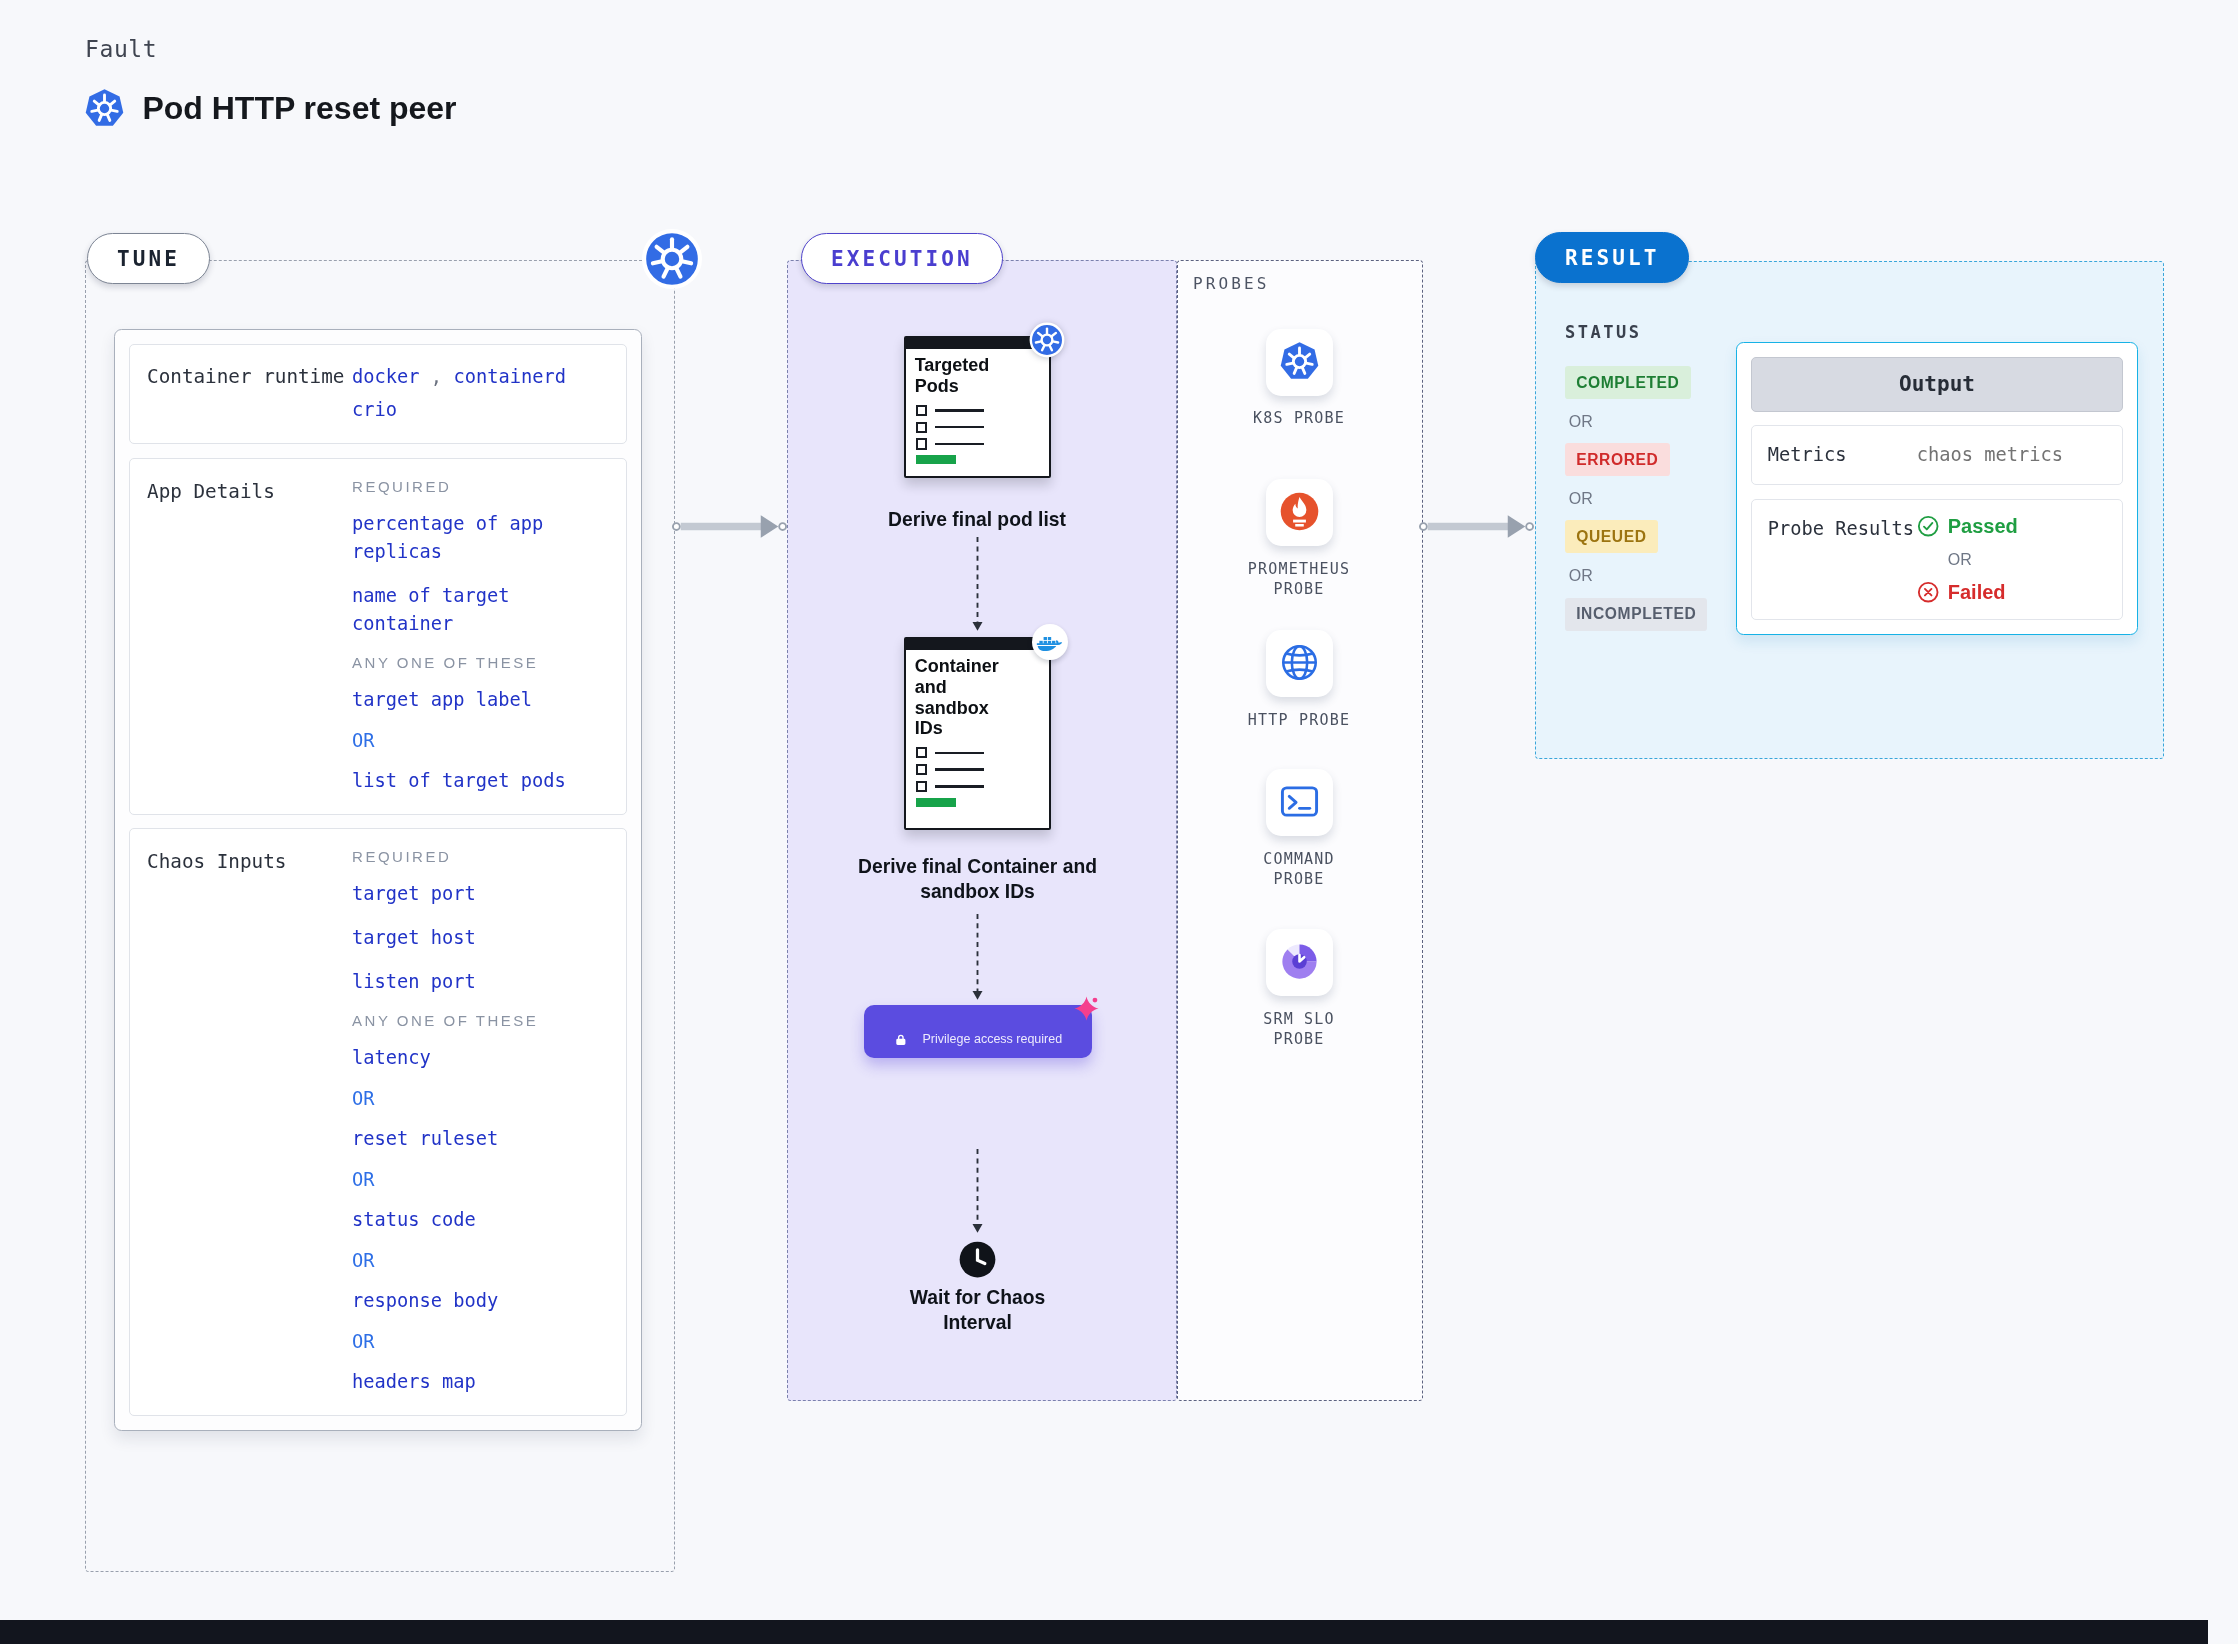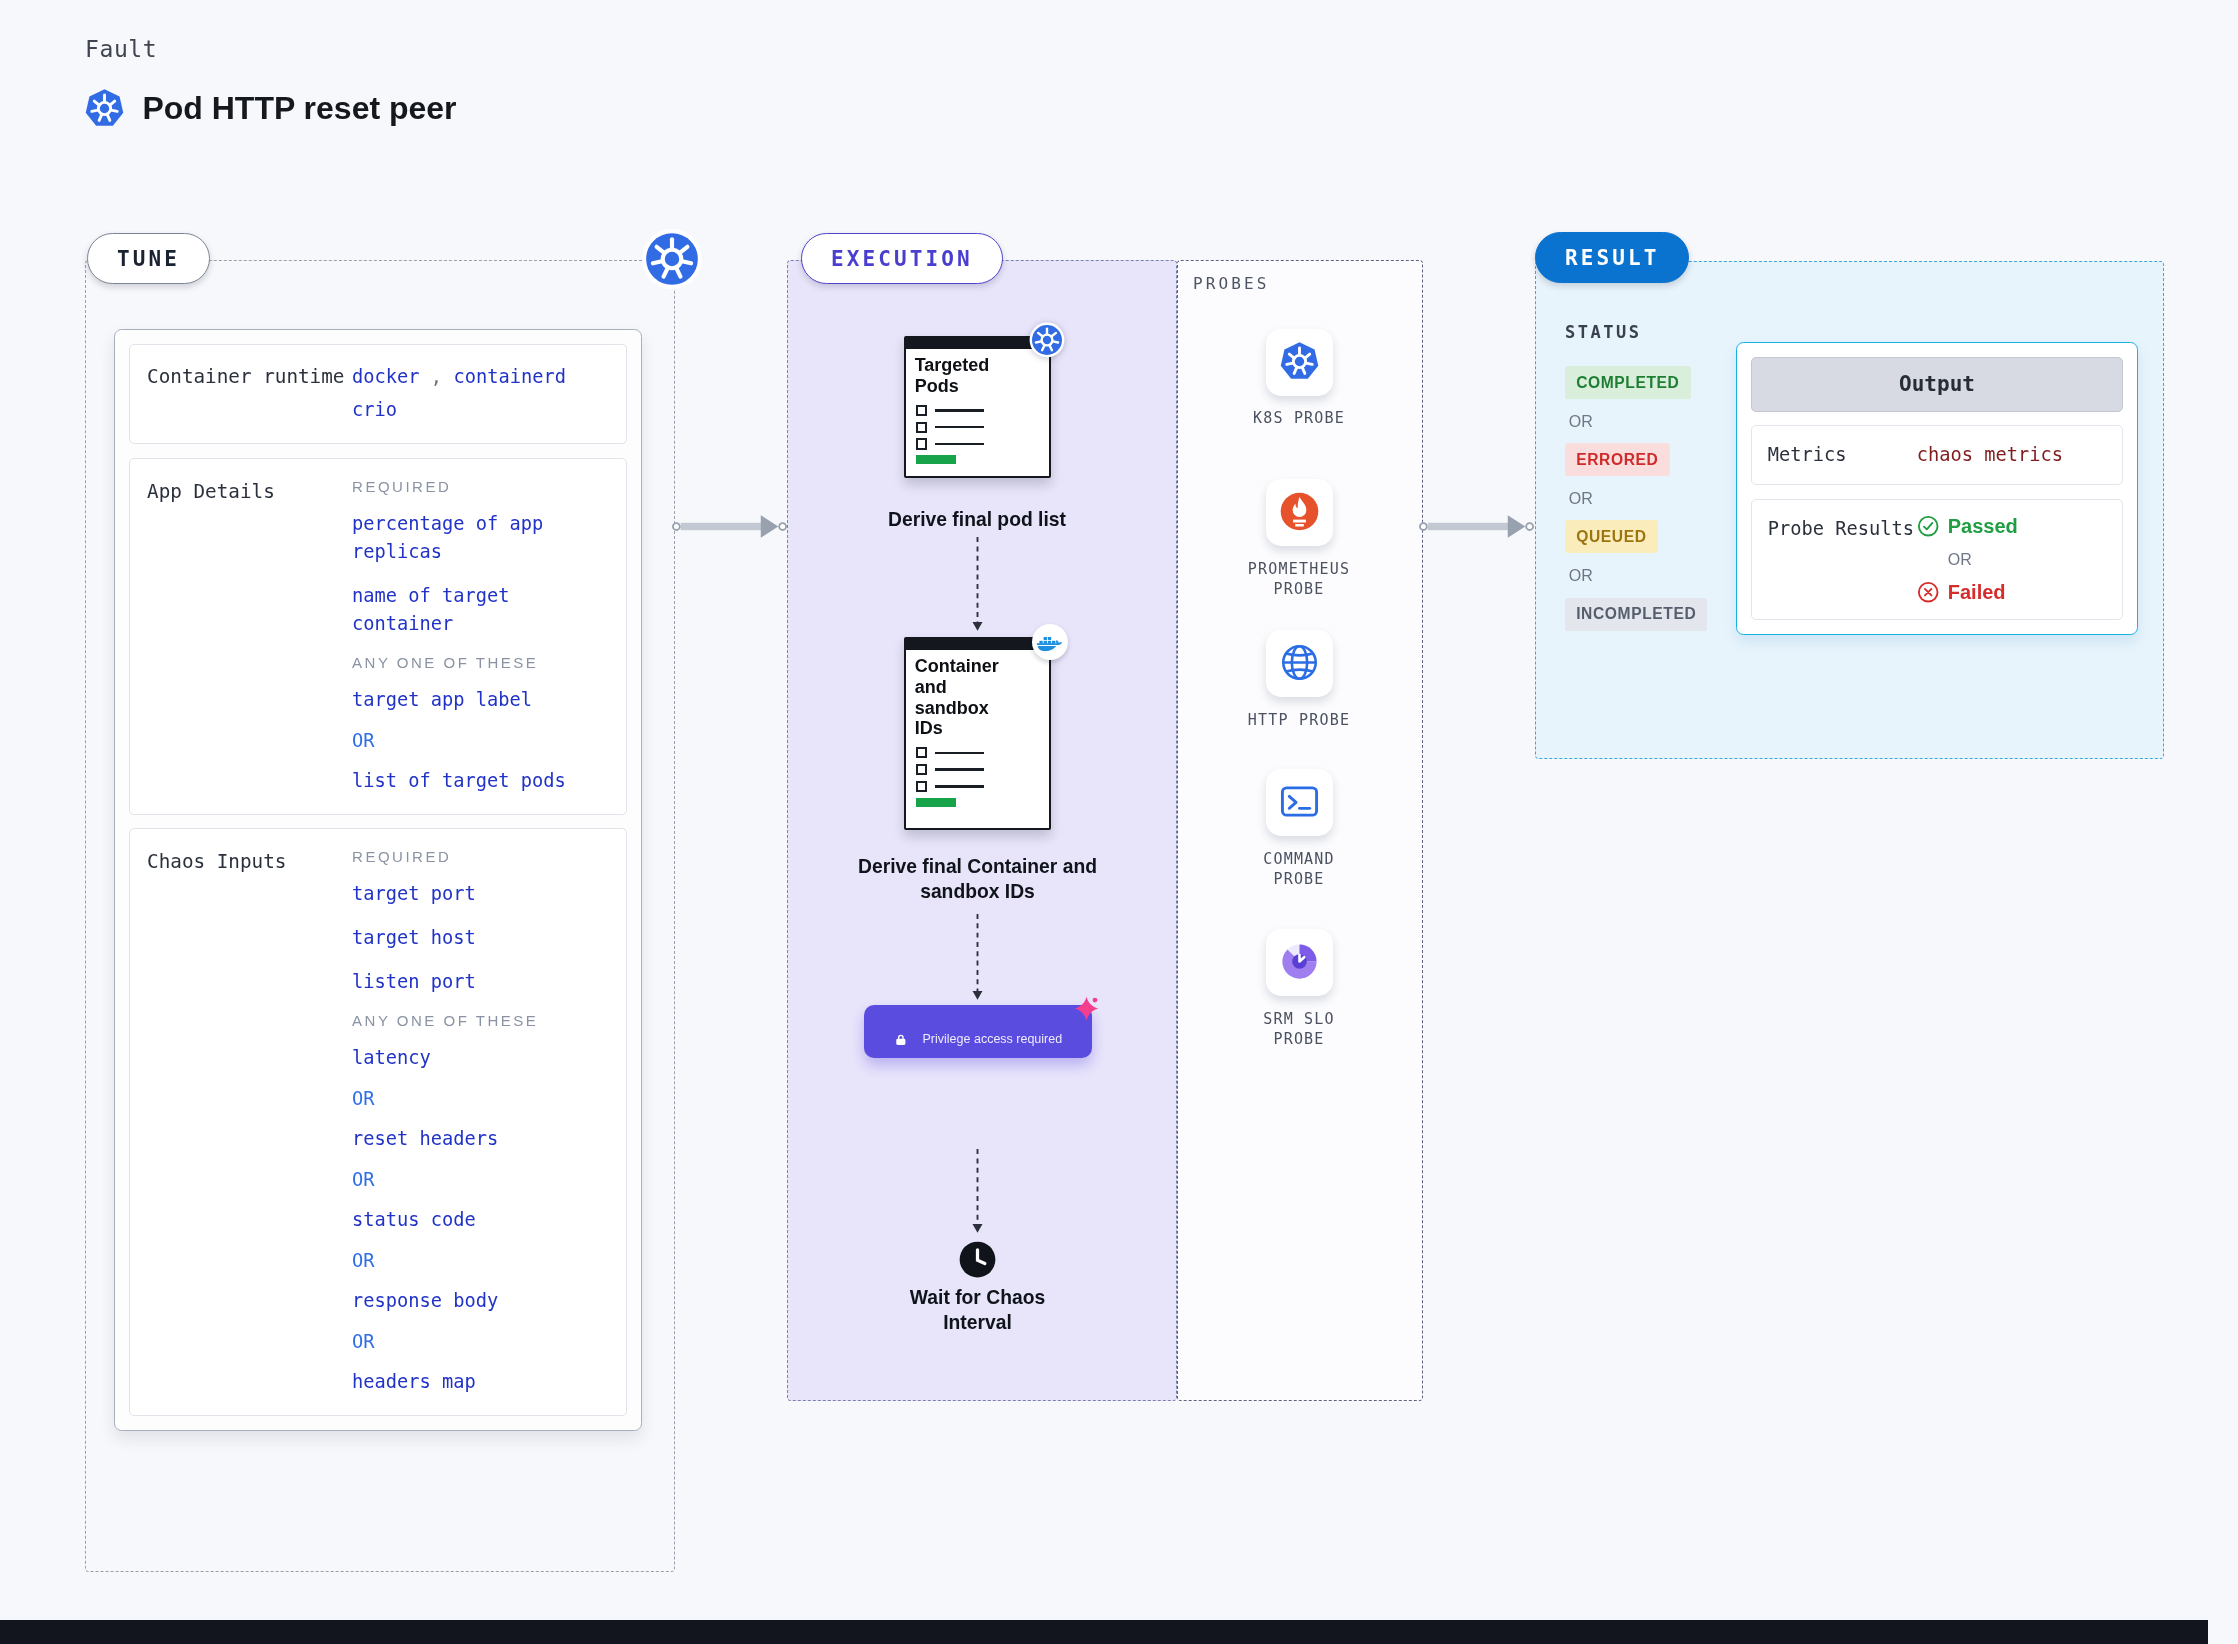--- a/index.html
+++ b/index.html
@@ -100,21 +100,21 @@
   .status-or { font:400 16px "Liberation Sans",sans-serif; color:#6f7786; margin:2.5px 0 12.5px 3.7px; }
 
   .output-card { position:absolute; left:1736px; top:342px; width:402px; background:#ffffff;
                  border:1.9px solid #16b2e6; border-radius:7.5px;
                  box-shadow:0 6.2px 12.5px rgba(20,120,180,.12); }
   .output-row { margin:13.7px 13.7px 0; border:1.2px solid #e2e5eb; border-radius:5px;
                 padding:15px 16px; display:flex; }
   .output-row.last { margin-bottom:13.7px; }
   .out-label { width:149px; flex:none; font:400 18.7px "DejaVu Sans Mono",monospace;
                color:#2b313c; line-height:1.5; }
-  .out-value-mono { font:400 18.7px "DejaVu Sans Mono",monospace; color:#7f1d1d; line-height:1.5; }
+  .out-value-mono { font:400 18.7px "DejaVu Sans Mono",monospace; color:#737373; line-height:1.5; }
   .pr-row { display:flex; align-items:center; gap:8.7px; }
   .pr-row svg { width:22.4px; height:22.4px; flex:none; }
   .pr-passed { font:700 20px "Liberation Sans",sans-serif; color:#1f9e42; }
   .pr-failed { font:700 20px "Liberation Sans",sans-serif; color:#d62c2c; }
   .pr-or { font:400 16px "Liberation Sans",sans-serif; color:#6f7786; margin:12.5px 0 12.5px 31px; }
 
   .clock-wrap { position:absolute; left:958px; top:1240px; width:39px; height:39px; }
   .footer-bar { position:absolute; left:0; top:1620px; width:2239px; height:24px; background:#12151e; }
 
   .k8s-corner { position:absolute; left:641px; top:228px; width:62px; height:62px; z-index:6; }
@@ -194,21 +194,21 @@
     <div class="input-row last">
       <div class="sec-label">Chaos Inputs</div>
       <div class="val-col">
         <div class="micro">REQUIRED</div>
         <div class="value-line">target port</div>
         <div class="value-line">target host</div>
         <div class="value-line">listen port</div>
         <div class="micro any-gap">ANY ONE OF THESE</div>
         <div class="value-line">latency</div>
         <div class="or-line">OR</div>
-        <div class="value-line">reset headers</div>
+        <div class="value-line">reset ruleset</div>
         <div class="or-line">OR</div>
         <div class="value-line">status code</div>
         <div class="or-line">OR</div>
         <div class="value-line">response body</div>
         <div class="or-line">OR</div>
         <div class="value-line" style="margin-bottom:0;">headers map</div>
       </div>
     </div>
   </div>
 

